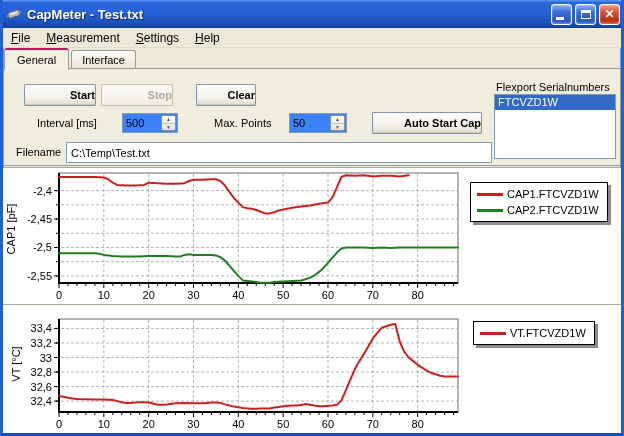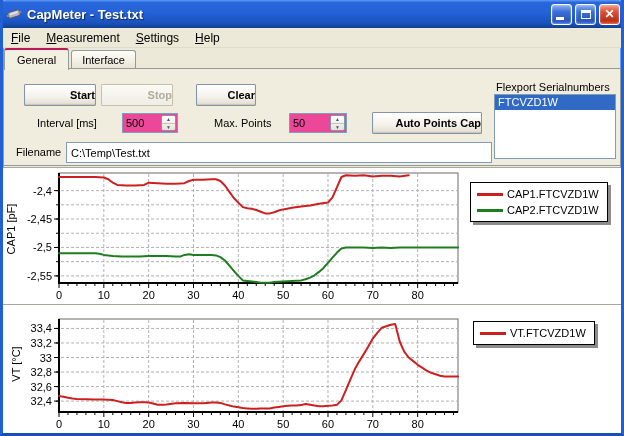--- a/index.html
+++ b/index.html
@@ -50,21 +50,21 @@
   
   .btn {
     position:absolute; height:22px; font-size:11px; color:#000;
     border:1px solid #8494ac; border-radius:1px;
     background:linear-gradient(180deg,#ffffff 0%,#f4f2ea 60%,#e2ddd0 100%);
     box-shadow:inset 0 -1px 1px rgba(160,150,120,.35);
     text-align:right; line-height:20px; cursor:default;font-weight:bold;
   }
   .btn:disabled, .btn.disabled { color:#b0ac9c; border-color:#c6c0ab; background:linear-gradient(#fbfaf6,#efede4); box-shadow:none; }
   .lbl { position:absolute; font-size:11px; color:#000; white-space:nowrap; }
-  .spin { position:absolute; height:20px; border:1px solid #7f9db9; background:#ec4899; display:flex; }
+  .spin { position:absolute; height:20px; border:1px solid #7f9db9; background:#3b82f6; display:flex; }
   .spin input { border:none; outline:none; flex:1; min-width:0; font-size:11px; padding:0 3px; font-family:"Liberation Sans",sans-serif; background:transparent; }
   .spinbtns { width:15px; margin:1px; border:1px solid #8494ac; border-radius:2px; background:linear-gradient(#fff,#e6e2d4); display:flex; flex-direction:column; }
   .sb { flex:1; font-size:5px; line-height:7px; text-align:center; color:#44558a; cursor:default; }
   .sb.up { border-bottom:1px solid #c9c4b4; }
   .txtinput { position:absolute; height:21px; border:1px solid #7f9db9; background:#fff; font-size:11px; padding:0 4px; font-family:"Liberation Sans",sans-serif; }
   .listbox { position:absolute; border:1px solid #7f9db9; background:#fff; overflow:hidden; }
   .lbrow { font-size:11px; height:15px; line-height:15px; padding:0 3px; color:#000; }
   .lbrow.sel { background:#316ac5; color:#fff; }
   
   .chart-panel { position:absolute; left:0; width:618px; background:#fff; border-top:1px solid #aca899; box-shadow:inset 0 1px 0 #fff; }
@@ -129,21 +129,21 @@
 
     <span class="lbl" style="left:210px; top:48px;">Max. Points</span>
     <div class="spin" style="left:285px; top:44px; width:58px;">
       <input value="50" style="">
       <div class="spinbtns">
         <div class="sb up">▲</div>
         <div class="sb">▼</div>
       </div>
     </div>
 
-    <button class="btn" style="left:368px; top:43px; width:110px;">Auto Points Cap</button>
+    <button class="btn" style="left:368px; top:43px; width:110px;">Auto Start Cap</button>
 
     <span class="lbl" style="left:12px; top:77px;">Filename</span>
     <input class="txtinput" style="left: 62px; top: 73px; width: 426px;" value="C:\Temp\Test.txt">
 
     <span class="lbl" style="left:492px; top:12px;">Flexport Serialnumbers</span>
     <div class="listbox" style="left:490px; top:25px; width:122px; height:65px;">
         <div class="lbrow sel">FTCVZD1W</div>
       </div>
   </div>
 

